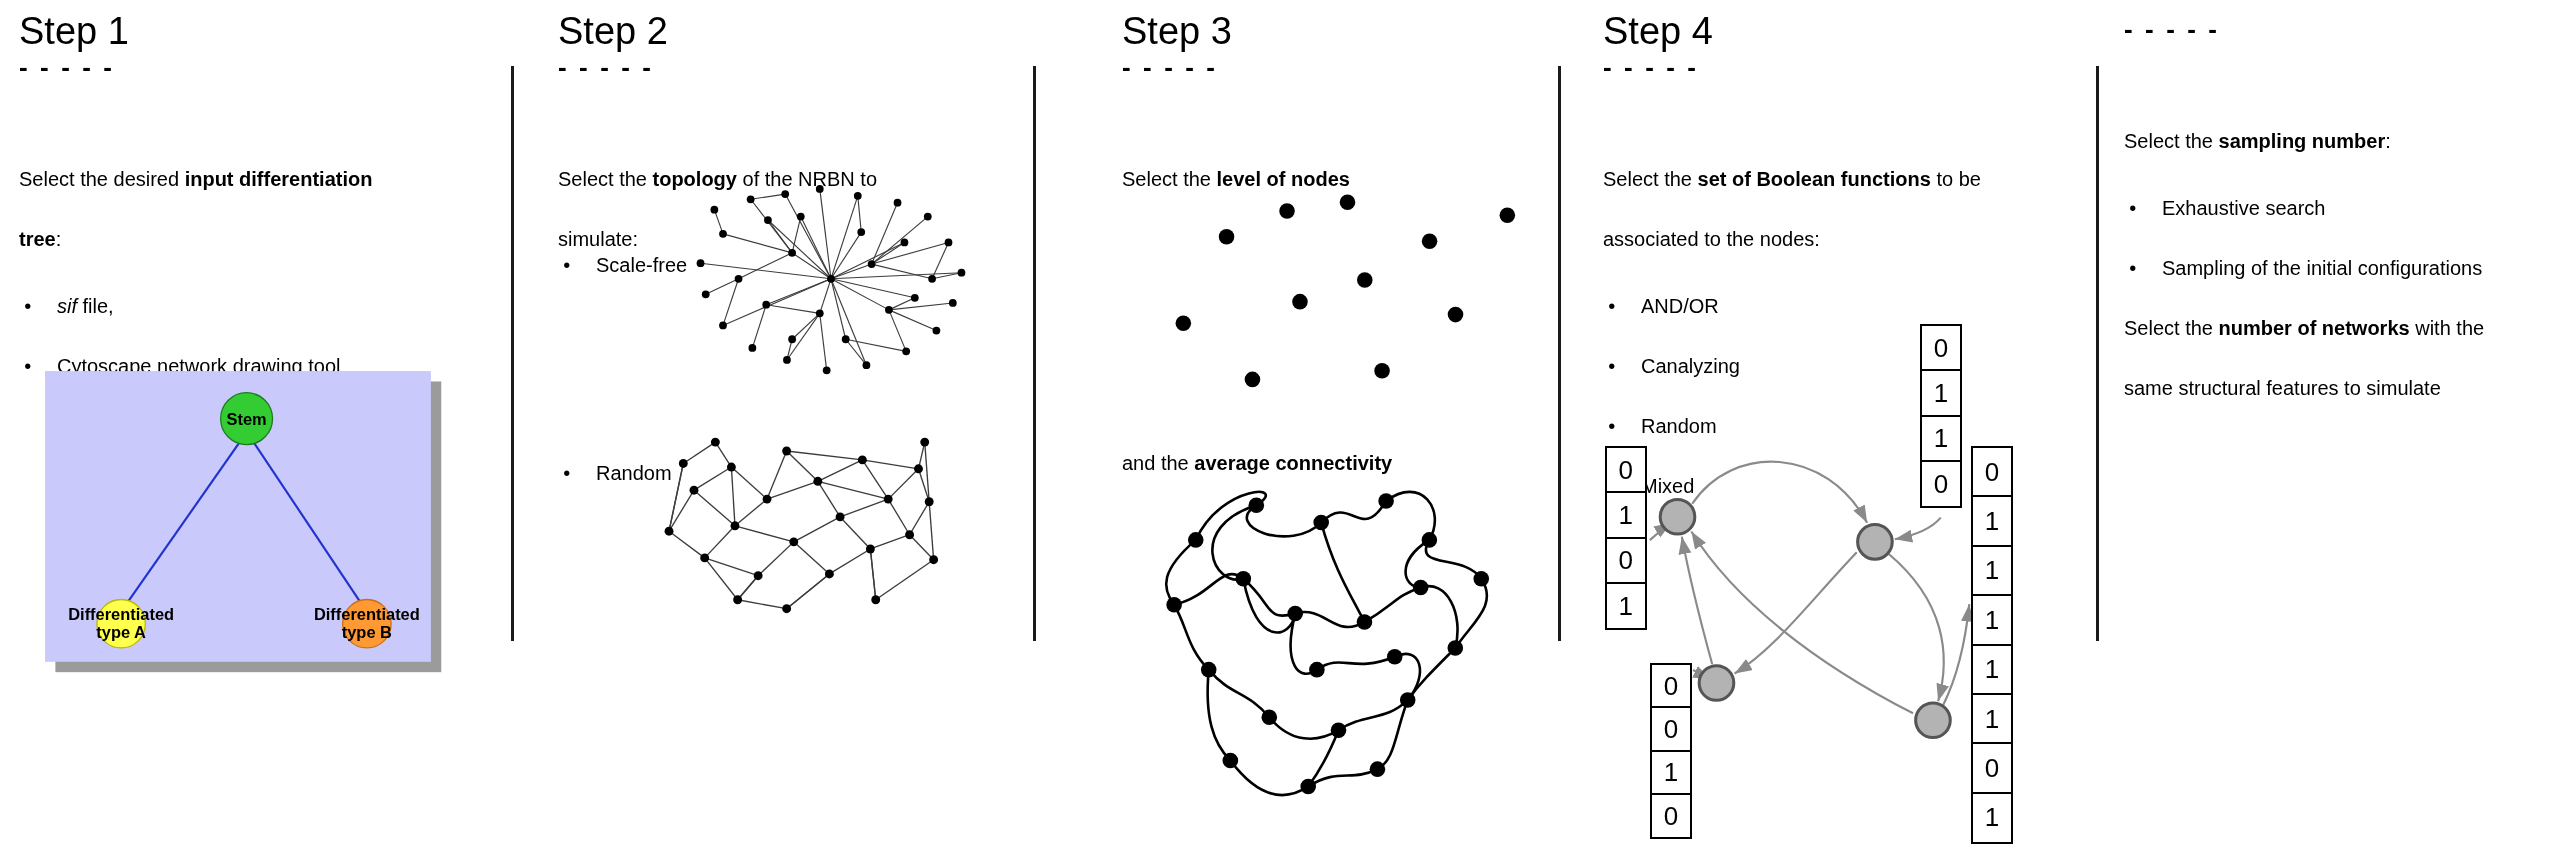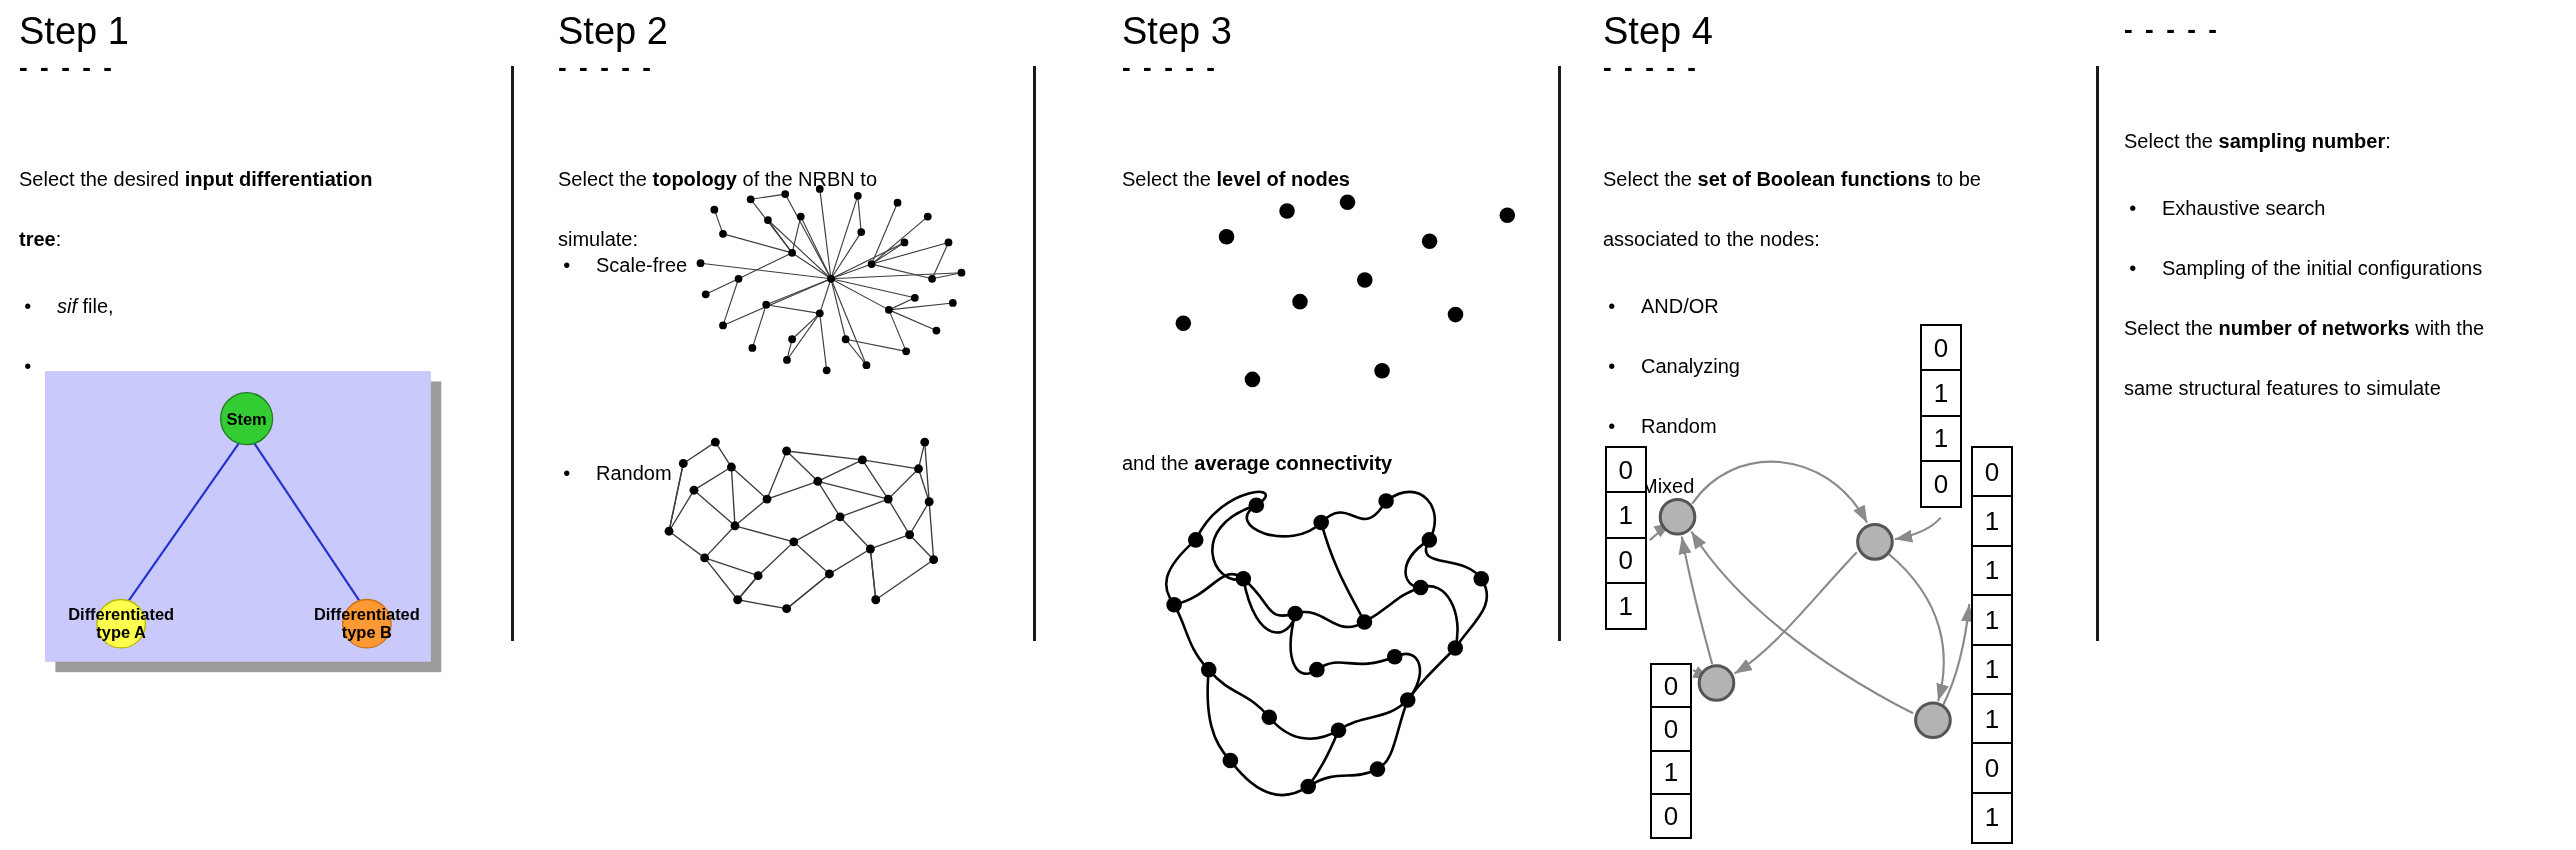--- a/index.html
+++ b/index.html
@@ -72,20 +72,21 @@
     <h2 class="title">Step 1</h2>
     <div class="dashes">- - - - -</div>
     <p class="lead"><span>Select the desired </span><b>input differentiation tree</b><span>:</span></p>
     <ul class="bullets">
       <li>
         <span class="dot">•</span>
         <span class="btext"><i>sif</i><span> file,</span></span>
       </li>
       <li>
         <span class="dot">•</span>
+        <span class="btext">Cytoscape network drawing tool</span>
       </li>
     </ul>
     <svg class="tree" width="398" height="303" viewBox="0 0 460 350">
       <rect x="12" y="12" width="446" height="336" fill="#9b9b9b"></rect>
       <rect x="0" y="0" width="446" height="336" fill="#c9c9fc"></rect>
       <line x1="225" y1="82" x2="95" y2="268" stroke-width="2.5" stroke="#2233cc"></line>
       <line x1="241" y1="82" x2="365" y2="268" stroke-width="2.5" stroke="#2233cc"></line>
       <circle cx="233" cy="55" r="30" stroke="#1f7a1f" stroke-width="1.5" fill="#33cc33"></circle>
       <circle cx="88" cy="292" r="28" stroke="#b9b900" stroke-width="1.5" fill="#ffff4d"></circle>
       <circle cx="372" cy="292" r="28" stroke="#cc6f13" stroke-width="1.5" fill="#ff9933"></circle>

